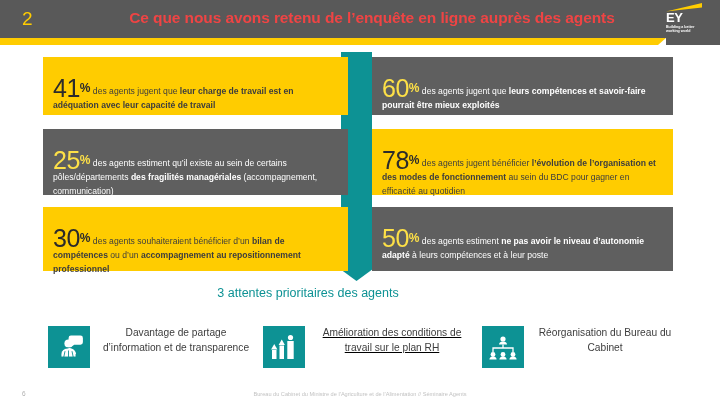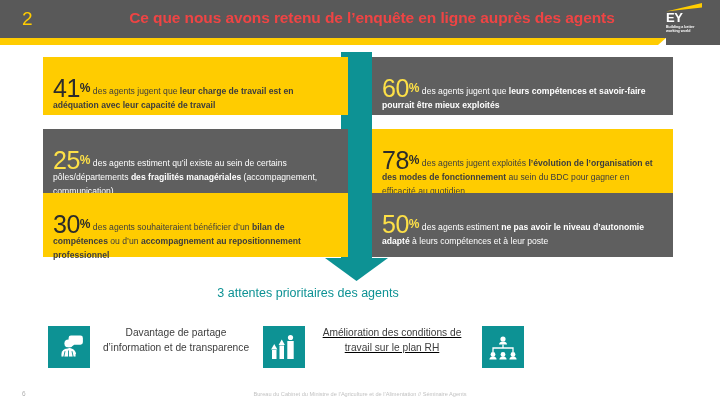--- a/index.html
+++ b/index.html
@@ -107,21 +107,21 @@
     box-sizing: border-box;
     padding: 20px 10px 6px 10px;
     font-size: 8.6px;
     line-height: 13.5px;
   }
   .stat-box.left  { left: 43px;  width: 305px; }
   .stat-box.right { left: 372px; width: 301px; }
 
   .row1 { top: 57px;  height: 58px; }
   .row2 { top: 129px; height: 66px; }
-  .row3 { top: 193px; height: 64px; }
+  .row3 { top: 207px; height: 64px; }
 
   .theme-yellow { background: #ffcc00; }
   .theme-gray   { background: #5f5f5f; }
 
   .pct {
     font-size: 25px;
     line-height: 22px;
     font-weight: 400;
     vertical-align: -3px;
     letter-spacing: -0.5px;
@@ -221,21 +221,21 @@
 
 <div class="stat-box right row1 theme-gray">
   <span class="pct">60</span><span class="pct-sign">%</span><span class="txt"><span> des agents jugent que </span><b>leurs compétences et savoir-faire pourrait être mieux exploités</b></span>
 </div>
 
 <div class="stat-box left row2 theme-gray">
   <span class="pct">25</span><span class="pct-sign">%</span><span class="txt"><span> des agents estiment qu’il existe au sein de certains pôles/départements </span><b>des fragilités managériales</b><span> (accompagnement, communication)</span></span>
 </div>
 
 <div class="stat-box right row2 theme-yellow">
-  <span class="pct">78</span><span class="pct-sign">%</span><span class="txt"><span> des agents jugent exploités </span><b>l’évolution de l’organisation et des modes de fonctionnement</b><span> au sein du BDC pour gagner en efficacité au quotidien</span></span>
+  <span class="pct">78</span><span class="pct-sign">%</span><span class="txt"><span> des agents jugent bénéficier </span><b>l’évolution de l’organisation et des modes de fonctionnement</b><span> au sein du BDC pour gagner en efficacité au quotidien</span></span>
 </div>
 
 <div class="stat-box left row3 theme-yellow">
   <span class="pct">30</span><span class="pct-sign">%</span><span class="txt"><span> des agents souhaiteraient bénéficier d’un </span><b>bilan de compétences</b><span> ou d’un </span><b>accompagnement au repositionnement professionnel</b></span>
 </div>
 
 <div class="stat-box right row3 theme-gray">
   <span class="pct">50</span><span class="pct-sign">%</span><span class="txt"><span> des agents estiment </span><b>ne pas avoir le niveau d’autonomie adapté</b><span> à leurs compétences et à leur poste</span></span>
 </div>
 
@@ -275,16 +275,17 @@
       <circle cx="21" cy="13" r="2.6" fill="#ffffff"></circle>
       <path d="M17 18.6c0-2 1.8-3.2 4-3.2s4 1.2 4 3.2z" fill="#ffffff"></path>
       <circle cx="11" cy="28.5" r="2.4" fill="#ffffff"></circle>
       <path d="M7.4 33.5c0-1.9 1.6-3.1 3.6-3.1s3.6 1.2 3.6 3.1z" fill="#ffffff"></path>
       <circle cx="21" cy="28.5" r="2.4" fill="#ffffff"></circle>
       <path d="M17.4 33.5c0-1.9 1.6-3.1 3.6-3.1s3.6 1.2 3.6 3.1z" fill="#ffffff"></path>
       <circle cx="31" cy="28.5" r="2.4" fill="#ffffff"></circle>
       <path d="M27.4 33.5c0-1.9 1.6-3.1 3.6-3.1s3.6 1.2 3.6 3.1z" fill="#ffffff"></path>
     </svg>
   </div>
+  <div class="expect-label">Réorganisation du Bureau du Cabinet</div>
 </div>
 
 <div id="footer-page-number">6</div>
 <div id="footer-note">Bureau du Cabinet du Ministre de l’Agriculture et de l’Alimentation // Séminaire Agents</div>
 
 </body></html>

